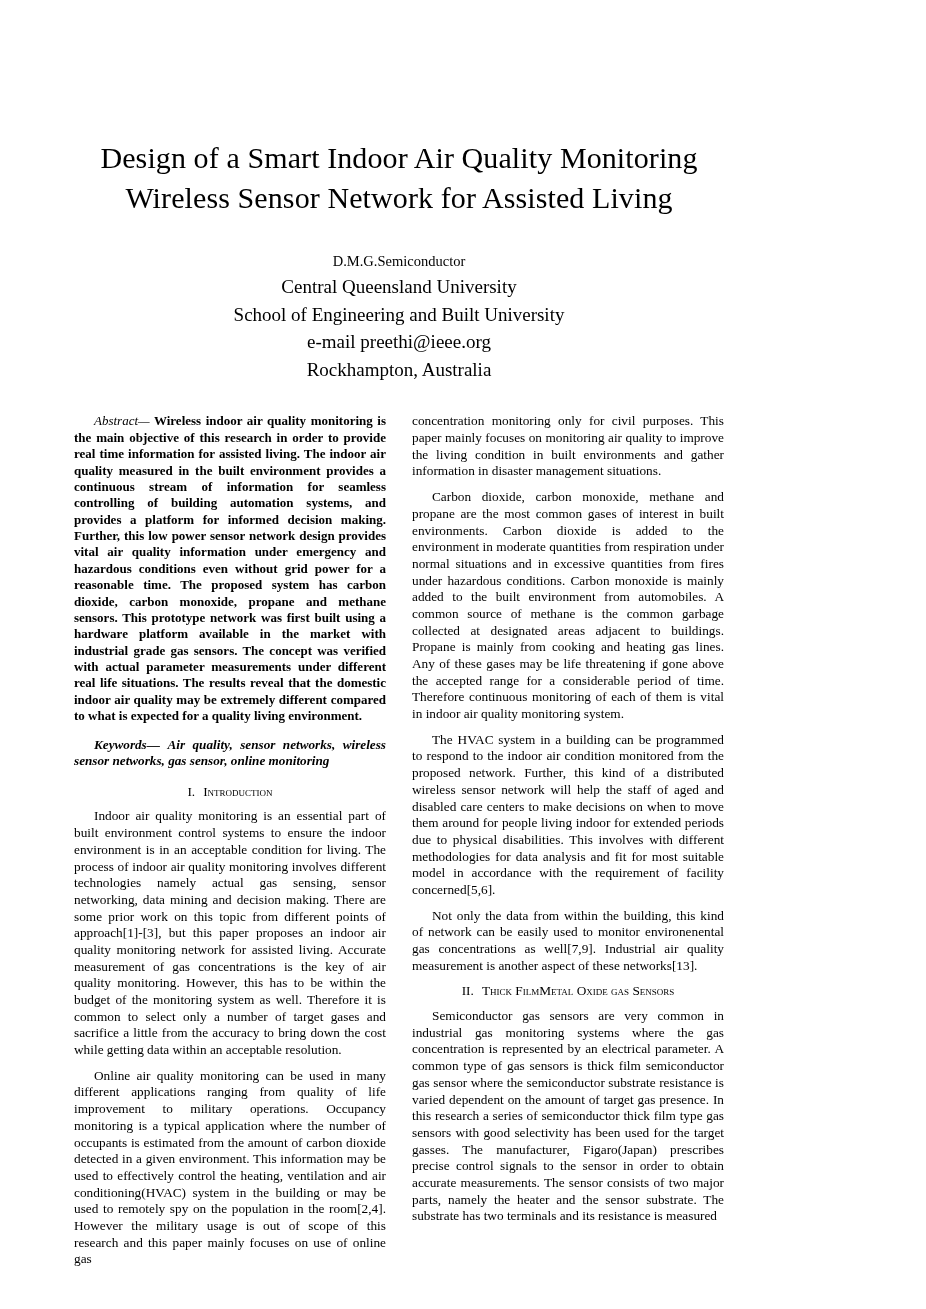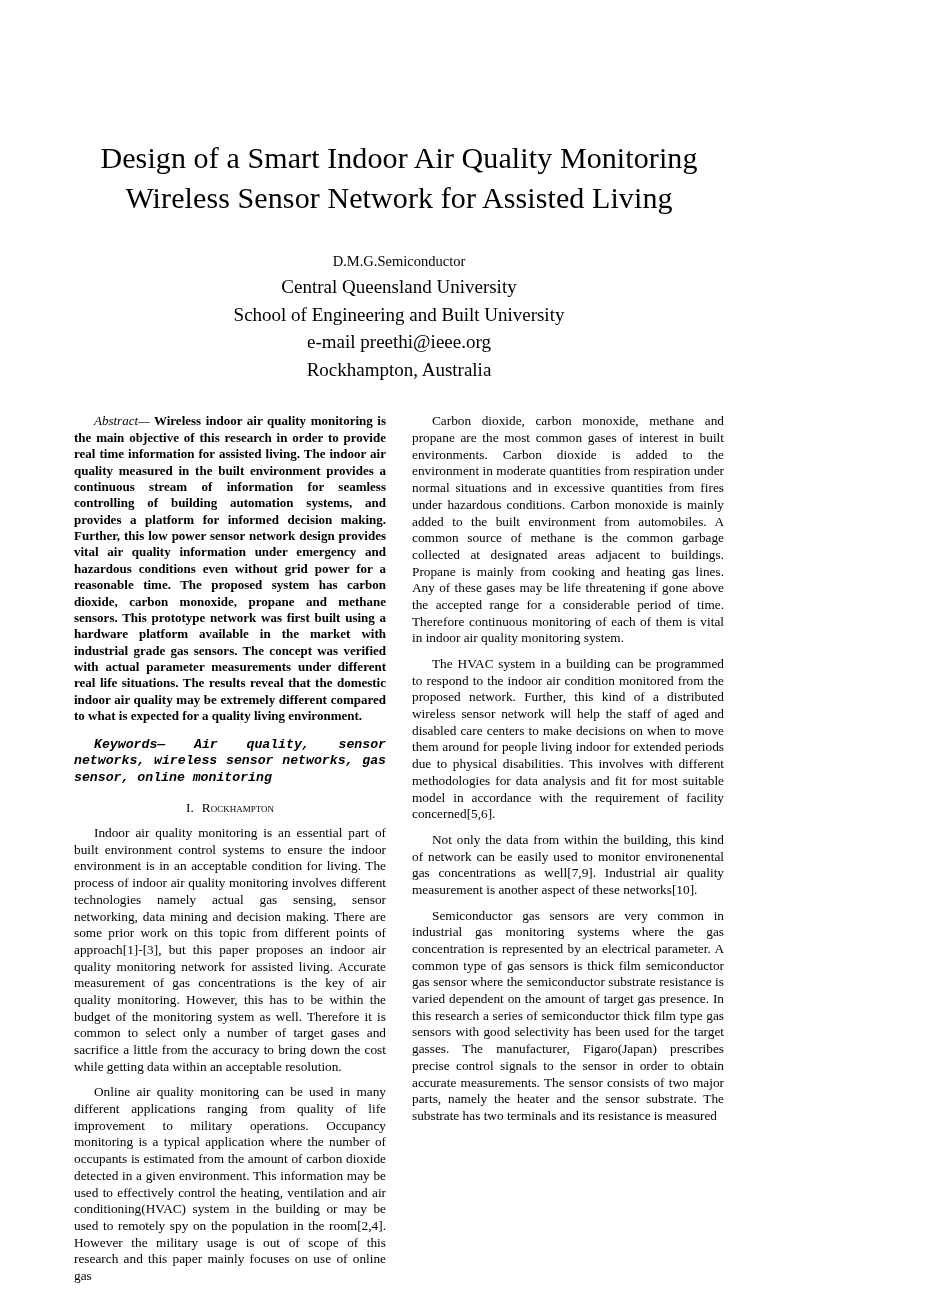--- a/index.html
+++ b/index.html
@@ -77,21 +77,20 @@
     font-weight: normal;
     font-style: italic;
   }
   .keywords {
     font-weight: bold;
     text-align: justify;
     text-indent: 20px;
     margin: 0 0 14px 0;
     font-size: 13.2px;
     line-height: 1.26;
-    font-family: Liberation Mono, monospace;
   }
   .keywords .kw-label {
     font-style: italic;
   }
   .keywords .kw-body {
     font-style: italic;
   }
   .section-head {
     text-align: center;
     margin: 4px 0 8px 0;
@@ -125,33 +124,35 @@
   </div>
 
   <div class="columns">
 
     <div class="col">
 
       <p class="abstract"><span class="abs-label">Abstract—</span> <span>Wireless indoor air quality monitoring is the main objective of this research in order to provide real time information for assisted living. The indoor air quality measured in the built environment provides a continuous stream of information for seamless controlling of building automation systems, and provides a platform for informed decision making. Further, this low power sensor network design provides vital air quality information under emergency and hazardous conditions even without grid power for a reasonable time. The proposed system has carbon dioxide, carbon monoxide, propane and methane sensors.  This prototype network was first built using a hardware platform available in the market with industrial grade gas sensors.  The concept was verified with actual parameter measurements under different real life situations. The results reveal that the domestic indoor air quality may be extremely different compared to what is expected for a quality living environment.</span></p>
 
       <p class="keywords"><span class="kw-label">Keywords—</span> <span class="kw-body">Air quality, sensor networks, wireless sensor networks, gas sensor, online monitoring</span></p>
 
-      <div class="section-head"><span class="num">I.</span><span class="smallcaps">Rockhampton</span></div>
+      <div class="section-head"><span class="num">I.</span><span class="smallcaps">Introduction</span></div>
 
       <p>Indoor air quality monitoring is an essential part of built environment control systems to ensure the indoor environment is in an acceptable condition for living. The process of indoor air quality monitoring involves different technologies namely actual gas sensing, sensor networking, data mining and decision making. There are some prior work on this topic from different points of approach[1]-[3], but this paper proposes an indoor air quality monitoring network for assisted living. Accurate measurement of gas concentrations is the key of air quality monitoring. However, this has to be within the budget of the monitoring system as well. Therefore it is common to select only a number of target gases and sacrifice a little from the accuracy to bring down the cost while getting data within an acceptable resolution.</p>
       <p>Online air quality monitoring can be used in many different applications ranging from quality of life improvement to military operations.   Occupancy monitoring is a typical application where the number of occupants is estimated from the amount of carbon dioxide detected in a given environment. This information may be used to effectively control the heating, ventilation and air conditioning(HVAC) system in the building or may be used to remotely spy on the population in the room[2,4]. However the military usage is out of scope of this research and this paper mainly focuses on use of online gas</p>
 
     </div>
 
     <div class="col">
 
+      <p class="noindent">concentration monitoring only for civil purposes. This paper mainly focuses on monitoring air quality to improve the living condition in built environments and gather information in disaster management situations.</p>
       <p>Carbon dioxide, carbon monoxide, methane and propane are the most common gases of interest in built environments. Carbon dioxide is added to the environment in moderate quantities from respiration under normal situations and in excessive quantities from fires under hazardous conditions. Carbon monoxide is mainly added to the built environment from automobiles. A common source of methane is the common garbage collected at designated areas adjacent to buildings. Propane is mainly from cooking and heating gas lines. Any of these gases may be life threatening if gone above the accepted range for a considerable period of time. Therefore continuous monitoring of each of them is vital in indoor air quality monitoring system.</p>
       <p>The HVAC system in a building can be programmed to respond to the indoor air condition monitored from the proposed network. Further, this kind of a distributed wireless sensor network will help the staff of aged and disabled care centers to make decisions on when to move them around for people living indoor for extended periods due to physical disabilities. This involves with different methodologies for data analysis and fit for most suitable model in accordance with the requirement of facility concerned[5,6].</p>
-      <p>Not only the data from within the building, this kind of network can be easily used to monitor environenental gas concentrations as well[7,9]. Industrial air quality measurement is another aspect of these networks[10].</p>
+      <p>Not only the data from within the building, this kind of network can be easily used to monitor environenental gas concentrations as well[7,9]. Industrial air quality measurement is another aspect of these networks[13].</p>
 
+      <div class="section-head"><span class="num">II.</span><span class="smallcaps">Thick FilmMetal Oxide gas Sensors</span></div>
 
       <p>Semiconductor gas sensors are very common in industrial gas monitoring systems where the gas concentration is represented by an electrical parameter. A common type of gas sensors is thick film semiconductor gas sensor where the semiconductor substrate resistance is varied dependent on the amount of target gas presence. In this research a series of semiconductor thick film type gas sensors with good selectivity has been used for the target gasses. The manufacturer, Figaro(Japan) prescribes precise control signals to the sensor in order to obtain accurate measurements. The sensor consists of two major parts, namely the heater and the sensor substrate. The substrate has two terminals and its resistance is measured</p>
 
     </div>
 
   </div>
 
 </div>
 
 </body></html>

